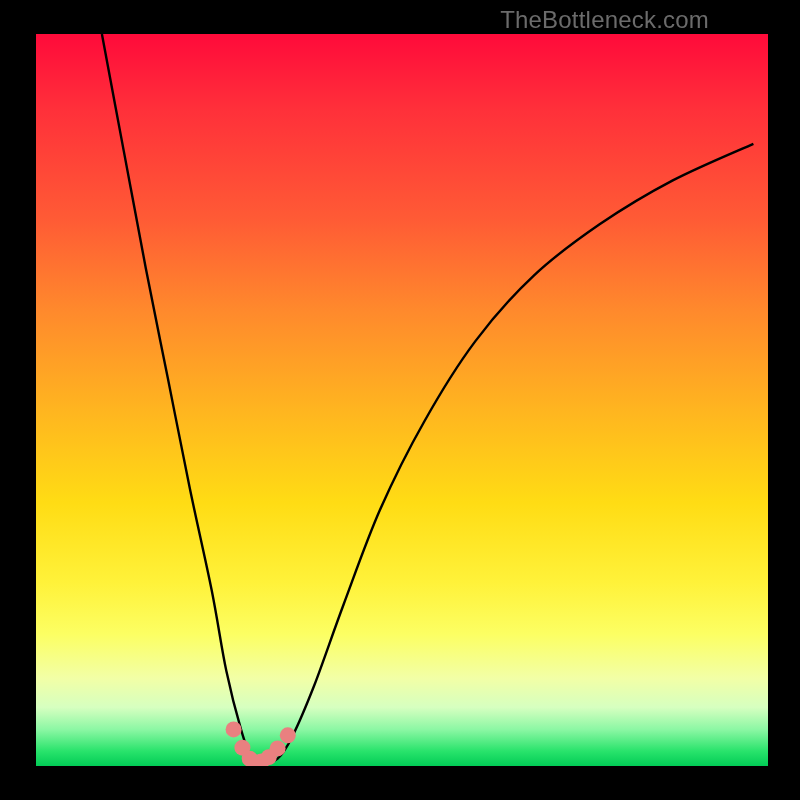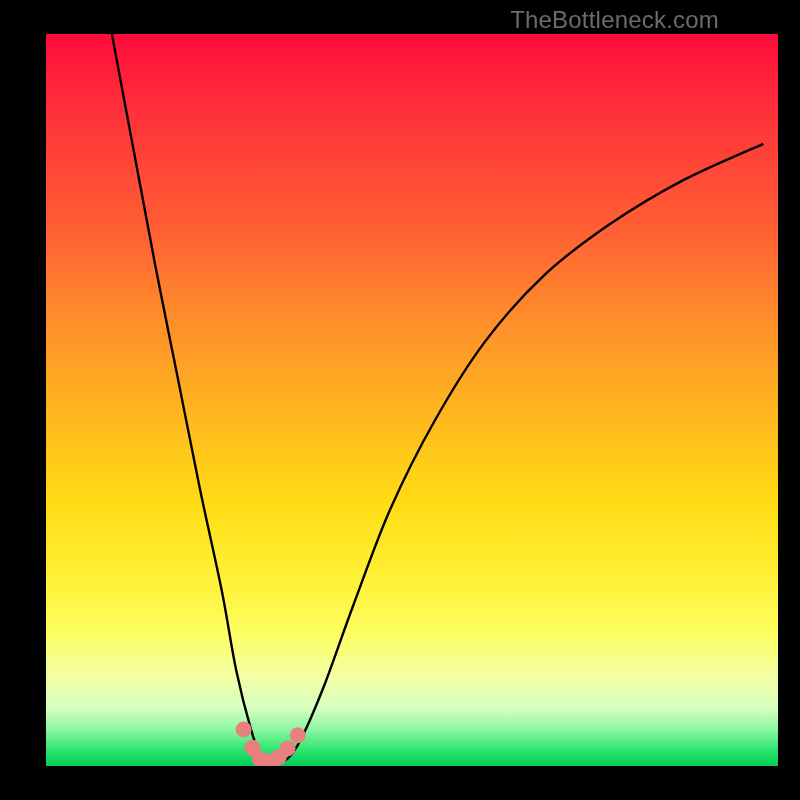--- a/index.html
+++ b/index.html
@@ -6,21 +6,21 @@
     margin: 0;
     padding: 0;
     width: 800px;
     height: 800px;
     overflow: hidden;
     background: #000;
     font-family: Arial, Helvetica, sans-serif;
   }
   .frame {
     position: absolute;
-    left: 12px;
+    left: 2px;
     top: 0;
     width: 717px;
     height: 800px;
     background: #000;
   }
   .plot {
     position: absolute;
     left: 34px;
     top: 34px;
     width: 732px;

